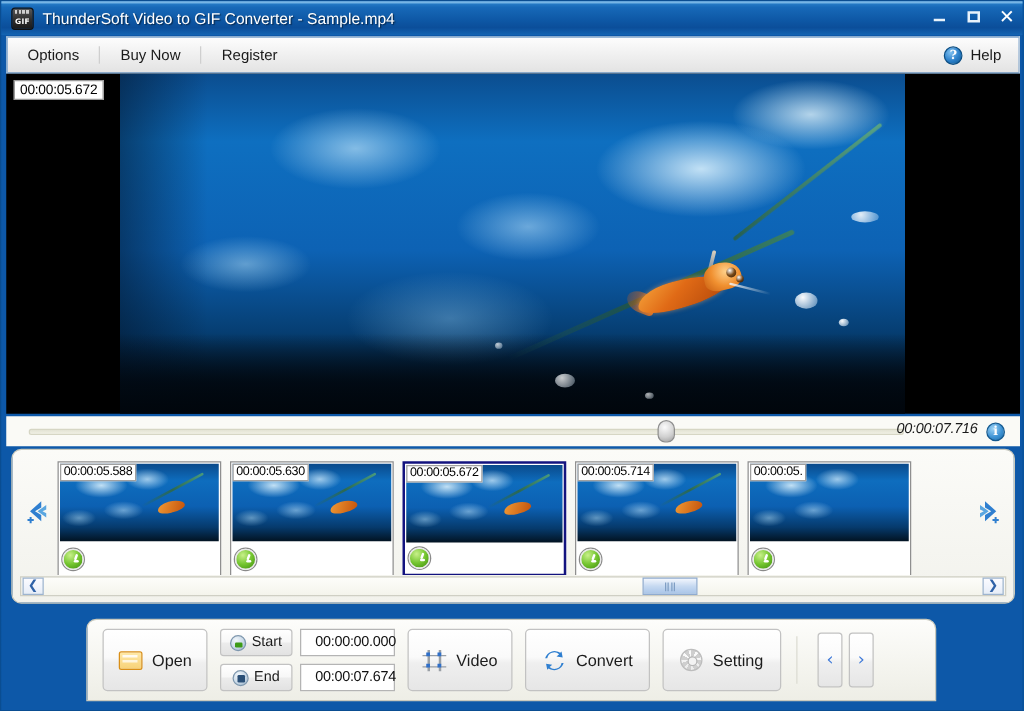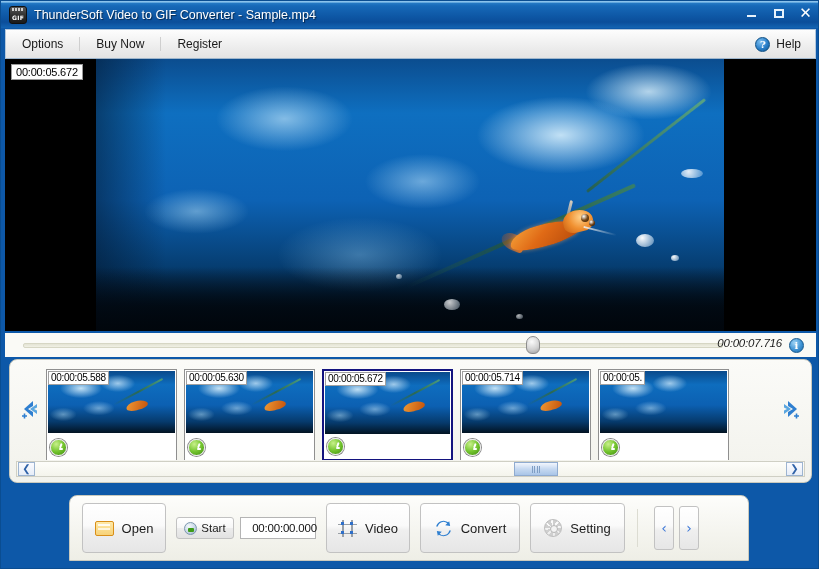--- a/index.html
+++ b/index.html
@@ -567,20 +567,27 @@
 
 
     <div class="se-stack">
       <div class="se-row">
         <div class="se-btn">
           <div class="clock green"></div>
           <span>Start</span>
         </div>
         <div class="time-field">00:00:00.000</div>
       </div>
+      <div class="se-row">
+        <div class="se-btn">
+          <div class="clock dark"></div>
+          <span>End</span>
+        </div>
+        <div class="time-field">00:00:07.674</div>
+      </div>
     </div>
 
     <div class="tb-btn" style="width:84px">
       <div class="icon-crop">
         <div class="hbar"></div>
           <div class="hbar2"></div>
         <div class="vbar"></div>
           <div class="vbar2"></div>
         <div class="hnd" style="left:2.5px;top:2.5px;"></div>
         <div class="hnd" style="left:12px;top:2.5px;"></div>

